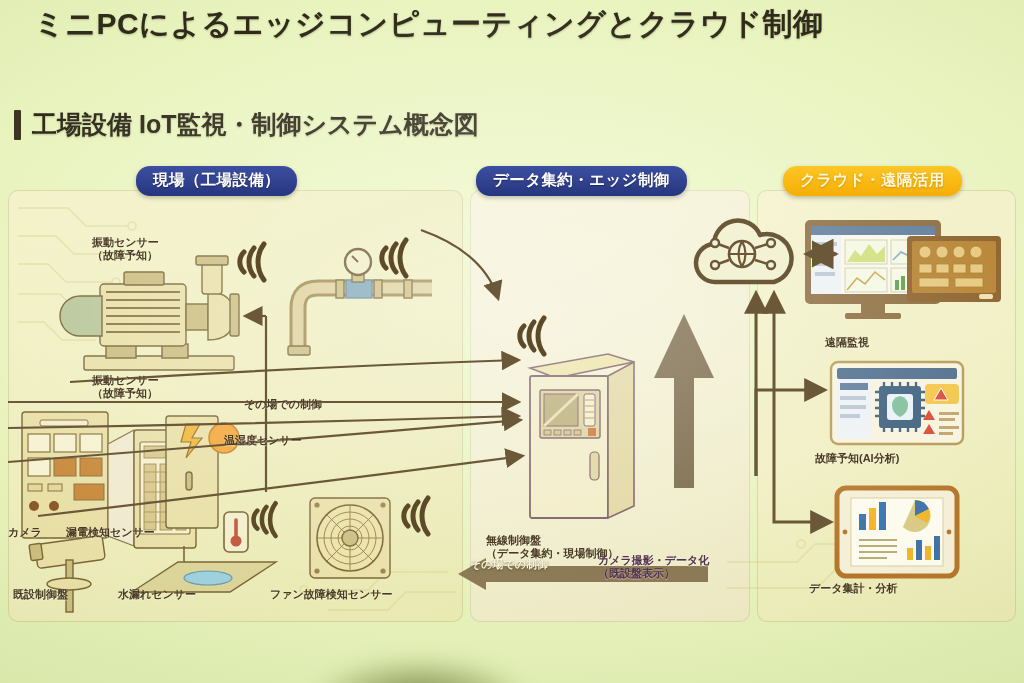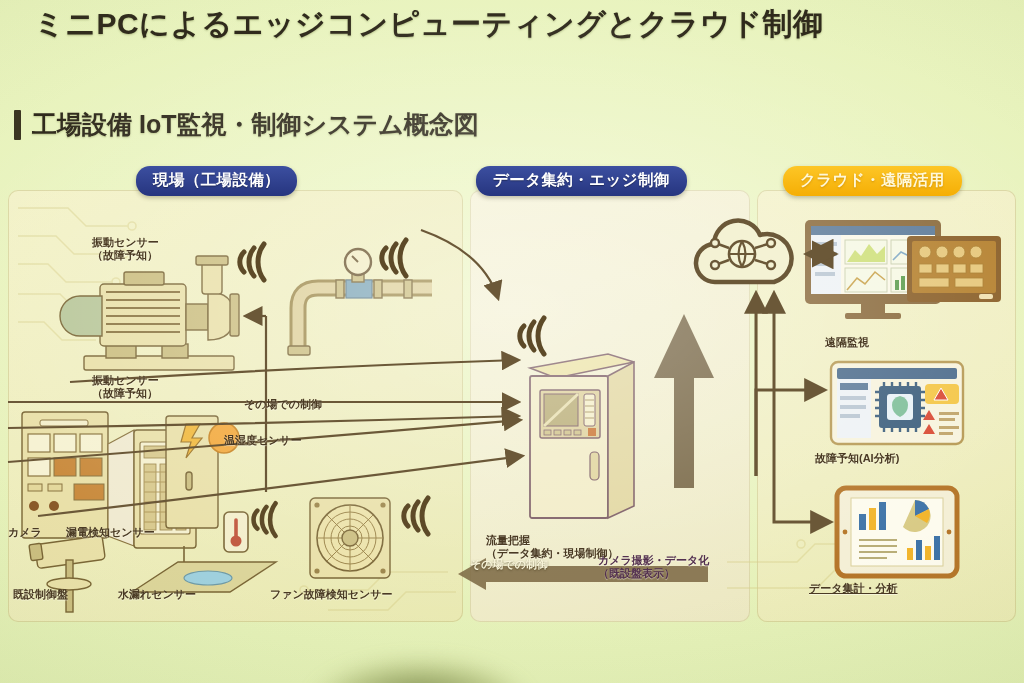--- a/index.html
+++ b/index.html
@@ -320,21 +320,21 @@
           <rect x="22" y="82" width="7" height="5"></rect>
             <rect x="32" y="82" width="7" height="5"></rect>
           <rect x="42" y="82" width="7" height="5"></rect>
             <rect x="52" y="82" width="7" height="5"></rect>
         </g>
         <rect x="66" y="80" width="8" height="8" fill="#c9722f"></rect>
         <rect x="68" y="104" width="9" height="28" rx="4" fill="#e0d49c" stroke="#7a5a62" stroke-width="1.2"></rect>
       </svg>
 
       <div class="lbl" style="left:16px;top:344px;width:192px;">
-        <span>流量把握</span><br>
+        <span>無線制御盤</span><br>
         <span>（データ集約・現場制御）</span>
       </div>
 
       <svg style="position:absolute;left:178px;top:118px;" width="86" height="180" viewBox="0 0 86 180">
         <path d="M26 180 V70 H6 L36 6 L66 70 H46 V180 Z" fill="#6d5a38" opacity=".92"></path>
       </svg>
     </div>
 
     <div class="panel right">
       <svg class="circuit" viewBox="0 0 259 432">
@@ -447,21 +447,21 @@
             <path d="M24 66 h38"></path>
             <path d="M24 72 h28"></path>
         </g>
         <g>
             <rect x="72" y="62" width="6" height="12" fill="#f2b52c"></rect>
           <rect x="81" y="54" width="6" height="20" fill="#3f74a8"></rect>
           <rect x="90" y="60" width="6" height="14" fill="#f2b52c"></rect>
           <rect x="99" y="50" width="6" height="24" fill="#3f74a8"></rect>
           </g>
       </svg>
-      <div class="lbl" style="left:52px;top:392px;width:176px;text-decoration:underline;">
+      <div class="lbl" style="left:52px;top:392px;width:176px;">
         <span>データ集計・分析</span>
       </div>
     </div>
 
     <svg style="position:absolute;left:680px;top:36px;z-index:6;" width="108" height="82" viewBox="0 0 108 82">
       <path d="M28 70 a19 19 0 0 1 -2 -38 a24 24 0 0 1 46 -9 a17 17 0 0 1 14 47 z" fill="#f4f2d4" stroke="#6b5838" stroke-width="4.5" stroke-linejoin="round"></path>
       <circle cx="54" cy="42" r="13" fill="none" stroke="#6b5838" stroke-width="2.6"></circle>
       <path d="M41 42 h26 M54 29 q7 13 0 26 M54 29 q-7 13 0 26" stroke="#6b5838" stroke-width="2.2" fill="none"></path>
       <g stroke="#6b5838" stroke-width="2.4" fill="none">
         <path d="M41 36 L30 32"></path>

